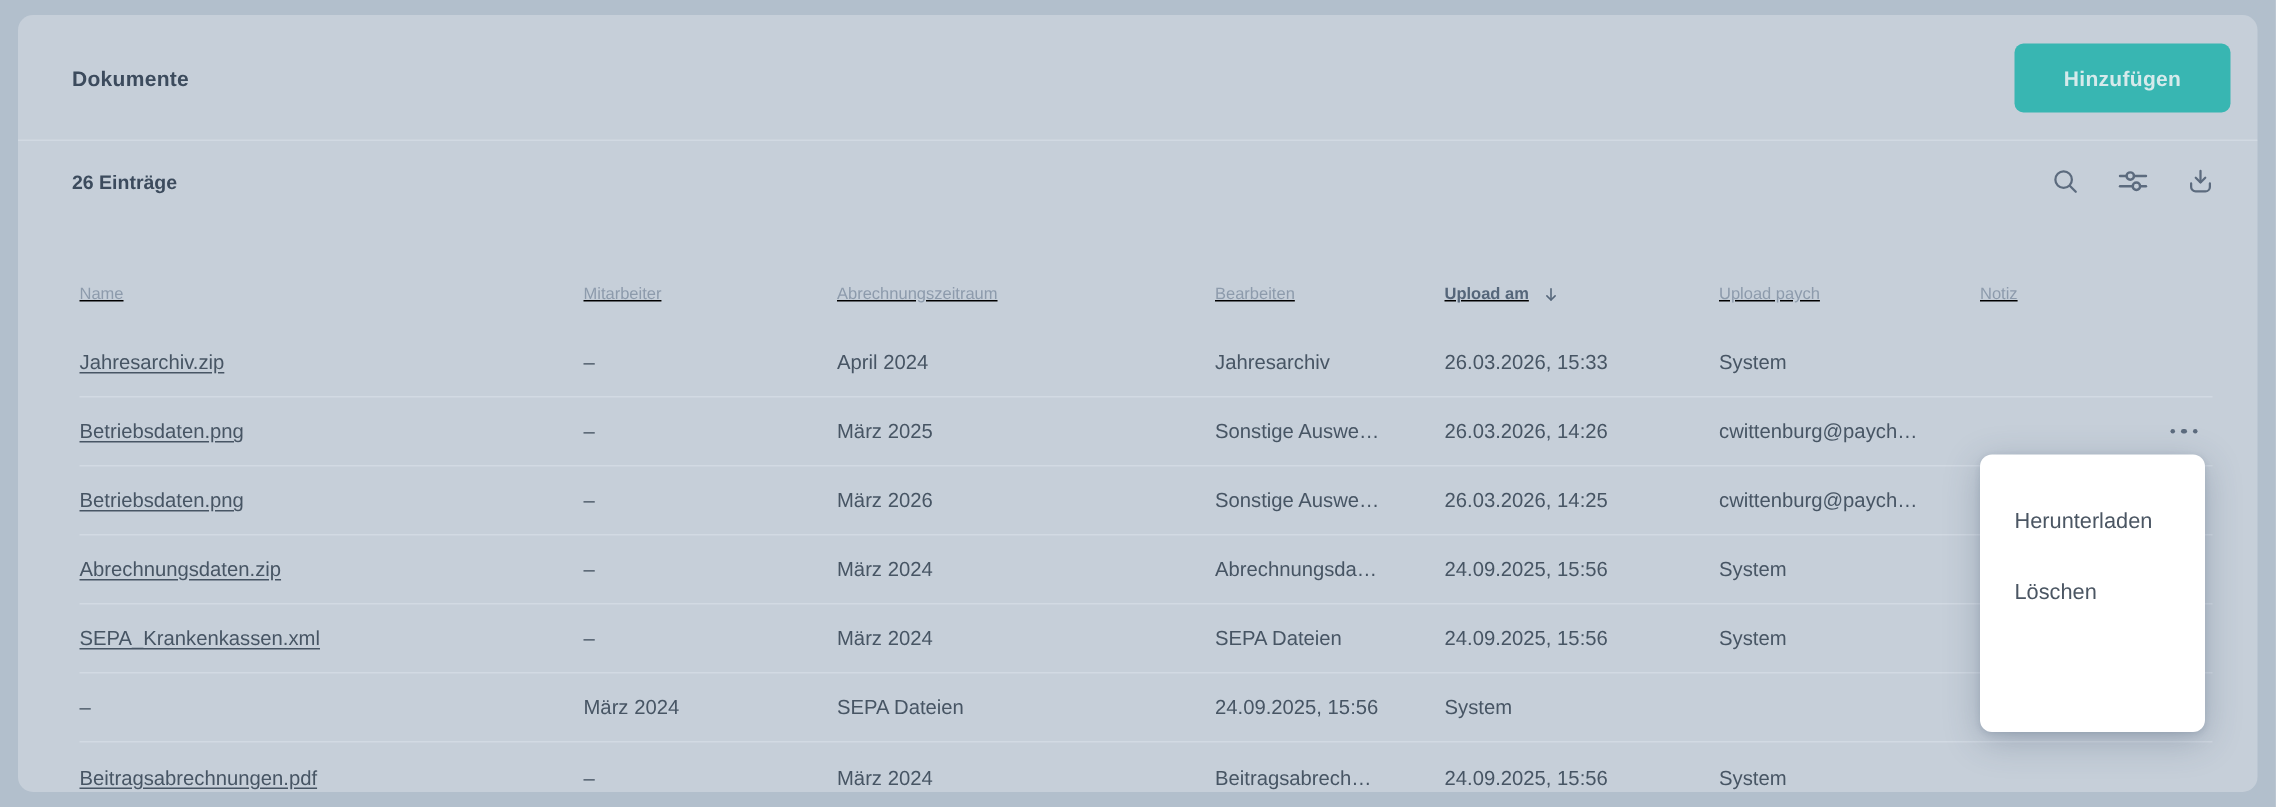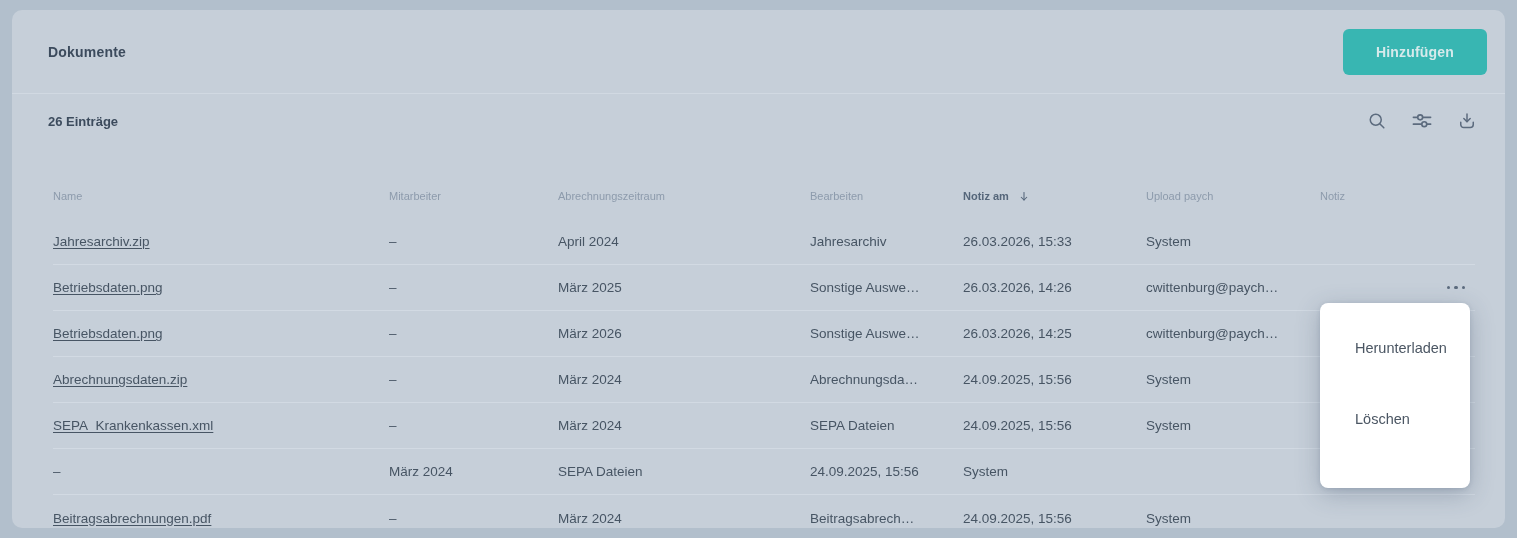--- a/index.html
+++ b/index.html
@@ -44,35 +44,35 @@
   }
   .entries-count{font-size:13px;font-weight:bold;color:var(--text-dark);}
   .icon-group{display:flex;align-items:center;gap:20px;}
   .icon-btn{background:none;border:none;cursor:pointer;padding:2px;display:flex;align-items:center;}
   .table{padding:0 30px 0 41px;}
   .trow{
     display:grid;
     grid-template-columns:336px 169px 252px 153px 183px 174px 1fr;
     align-items:center;
   }
-  .thead{height:30px;margin-top:33px;}
+  .thead{height:30px;margin-top:33px;text-decoration:underline;}
   .thead .th{font-size:11px;color:var(--text-header);font-weight:normal;}
   .thead .th.sorted{color:var(--text-header-sorted);font-weight:bold;display:flex;align-items:center;gap:9px;}
   .tbody{margin-top:8px;}
   .drow{height:46px;border-bottom:1px solid var(--row-divider);font-size:13.5px;color:var(--text-cell);}
   .drow:last-child{border-bottom:none;}
   .doc-link{color:var(--text-cell);text-decoration:underline;text-underline-offset:2px;cursor:pointer;}
   .cell-notiz{display:flex;justify-content:flex-end;padding-right:8px;}
   .dots-btn{background:none;border:none;cursor:pointer;display:flex;gap:4px;padding:4px 2px;}
   .dots-btn i{width:3.5px;height:3.5px;border-radius:50%;background:var(--icon);display:block;}
   .context-menu{
     position:absolute;left:1320px;top:303px;width:150px;height:185px;z-index:10;
     background:var(--menu-bg);border-radius:8px;
     box-shadow:0 6px 24px rgba(48,66,92,.28), 0 1px 4px rgba(48,66,92,.15);
-    padding:21px 12px;display:flex;flex-direction:column;gap:24px;
+    padding:21px 0;display:flex;flex-direction:column;
   }
   .menu-item{
     height:47px;display:flex;align-items:center;padding-left:23px;
     font-size:14.5px;color:var(--menu-text);cursor:pointer;background:none;border:none;
     font-family:inherit;text-align:left;
   }
   svg{display:block;}
 </style>
 </head>
 <body>
@@ -112,21 +112,21 @@
   </div>
 
   <div class="table">
 
     <div class="trow thead">
       <div class="th">Name</div>
       <div class="th">Mitarbeiter</div>
       <div class="th">Abrechnungszeitraum</div>
       <div class="th">Bearbeiten</div>
       <div class="th sorted">
-        <span>Notiz am</span>
+        <span>Upload am</span>
         <span>
           <svg width="12" height="13" viewBox="0 0 24 24" fill="none" stroke="#55667a" stroke-width="2.1" stroke-linecap="round" stroke-linejoin="round">
             <line x1="12" y1="4" x2="12" y2="19"></line>
             <polyline points="6.5,13.5 12,19 17.5,13.5"></polyline>
           </svg>
         </span>
       </div>
       <div class="th">Upload paych</div>
       <div class="th">Notiz</div>
     </div>

